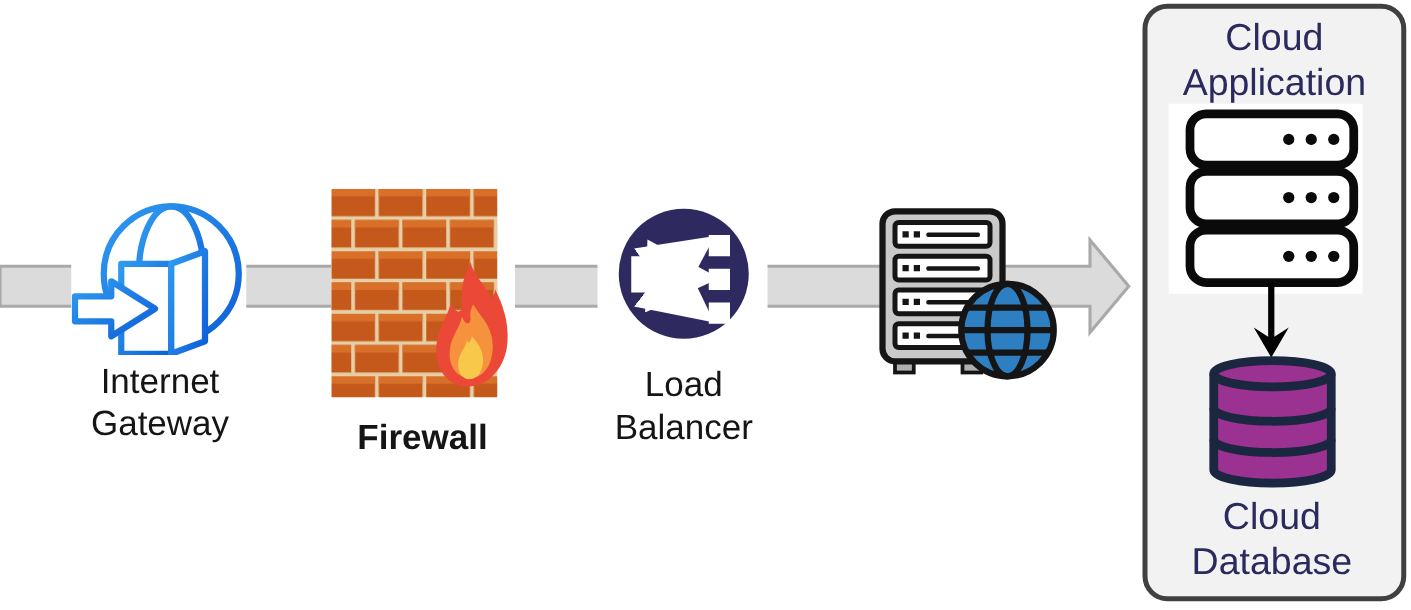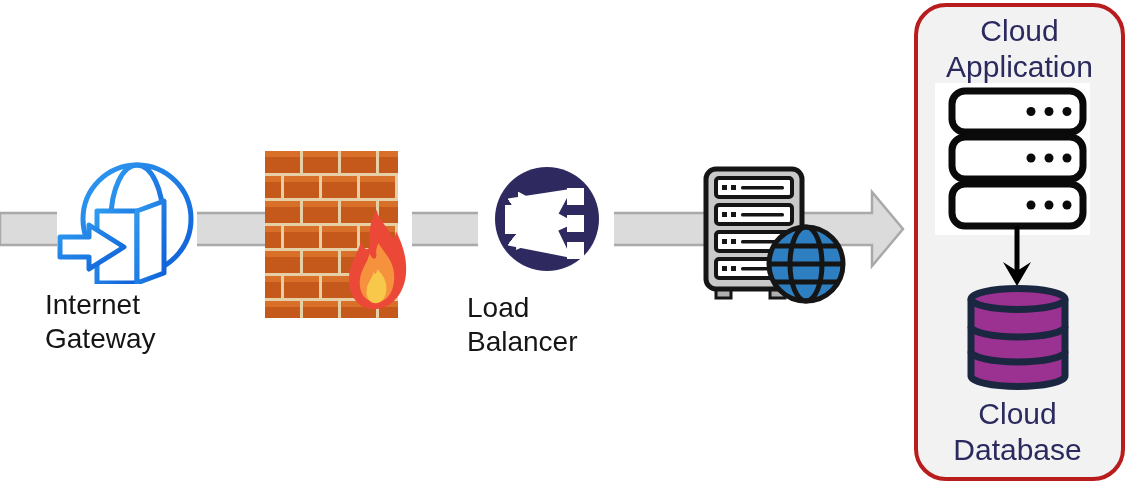--- a/index.html
+++ b/index.html
@@ -3,26 +3,26 @@
 <meta charset="utf-8">
 <style>
   html,body{margin:0;padding:0;background:#fff;}
   #canvas{
     position:relative;width:1129px;height:488px;background:#fff;overflow:hidden;
     font-family:"Liberation Sans", sans-serif;color:#151515;
   }
   .abs{position:absolute;}
   .node-card{background:#fff;}
   .node-label{
-    font-size:28px;line-height:34px;background:#fff;color:#151515;
+    text-align:center;font-size:28px;line-height:34px;background:#fff;color:#151515;
   }
   .bold{font-weight:bold;}
   #cloud-panel{
     left:914px;top:3px;width:211px;height:478px;box-sizing:border-box;
-    background:#F2F2F2;border:4px solid #b91c1c;border-radius:32px;
+    background:#F2F2F2;border:4px solid #404040;border-radius:20px;
   }
   .panel-label{
     text-align:center;font-size:30px;line-height:36px;color:#2B2A5E;
   }
   svg{display:block;}
 </style>
 </head>
 <body>
 
 <div id="canvas">
@@ -75,20 +75,21 @@
     <svg width="61" height="112" viewBox="0 0 62 112" style="position:absolute;left:82px;top:56px;">
       <path d="M30,2 C32,12 40,18 45,28 C47,33 49,30 50,24 C56,36 61,50 60,66
                C59,86 46,102 29,103 C13,104 1,90 2,71 C3,55 11,47 14,35
                C17,42 22,45 23,38 C21,24 25,12 30,2 Z" fill="#EB4838"></path>
       <path d="M32,36 C38,46 48,54 48,70 C48,86 40,96 30,96 C19,96 12,87 13,74
                C14,62 21,56 23,46 C25,52 29,54 30,48 C29,44 30,40 32,36 Z" fill="#F6913E"></path>
       <path d="M31,62 C36,68 41,74 40,84 C39,93 34,97 29,97 C23,97 19,91 20,83
                C21,75 26,72 27,65 C28,69 30,67 31,62 Z" fill="#F8C84A"></path>
     </svg>
   </div>
+  <div class="abs node-label bold" style="left:258px;top:333px;width:160px;">Firewall</div>
 
   <div class="abs node-card" style="left:478px;top:155px;width:136px;height:130px;">
     <svg width="136" height="130" viewBox="0 0 136 130">
       <defs>
         <marker id="lbA" markerWidth="9" markerHeight="9" refX="6" refY="4.5" orient="auto">
           <path d="M0,0 L9,4.5 L0,9 Z" fill="#FFFFFF"></path>
         </marker>
       </defs>
       <circle cx="69" cy="64" r="52" fill="#2E2A60"></circle>
       <rect x="27" y="50" width="20" height="29" fill="#FFFFFF"></rect>

